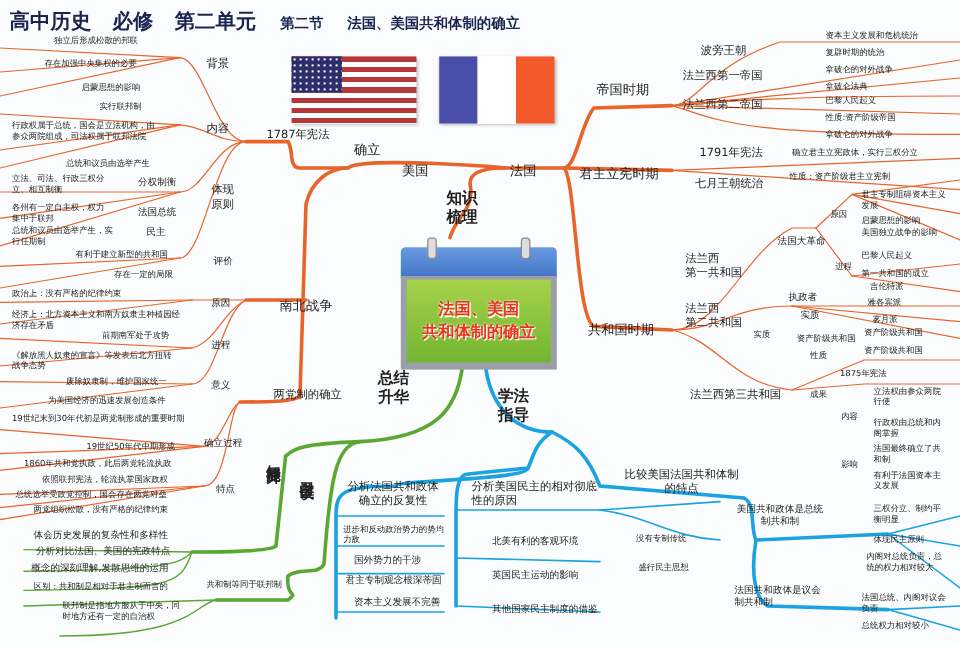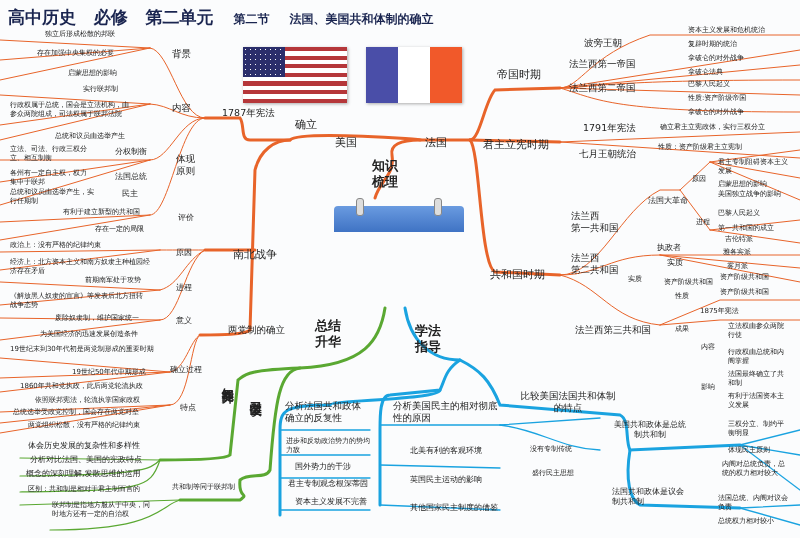--- a/index.html
+++ b/index.html
@@ -150,25 +150,31 @@
 <div class="flag fr">
   <div style="background:#4a4ea8"></div>
     <div style="background:#fff"></div>
     <div style="background:#f1592a"></div>
 </div>
 
 <div class="center">
   <div class="cal-top"></div>
   <div class="ring" style="left:22px"></div>
   <div class="ring" style="left:100px"></div>
+  <div class="cal-body">
+    <div class="cal-inner">
+      <div>法国、美国</div>
+      <div>共和体制的确立</div>
+    </div>
+  </div>
 </div>
 
 <div class="t xl" style="left:372px;top:158px;white-space:pre;text-align:right">知识
 梳理</div>
-<div class="t xl" style="left:315px;top:318px;white-space:pre;text-align:left">总结
+<div class="t xl" style="left:315px;top:308px;white-space:pre;text-align:left">总结
 升华</div>
 <div class="t xl" style="left:415px;top:323px;white-space:pre;text-align:center">学法
 指导</div>
 
 <div class="t lg" style="left:335px;top:136px">美国</div>
 <div class="t lg" style="left:295px;top:118px">确立</div>
 <div class="t md" style="left:222px;top:107px">1787年宪法</div>
 <div class="t md" style="left:172px;top:48px">背景</div>
 <div class="t xs" style="left:45px;top:30px">独立后形成松散的邦联</div>
 <div class="t xs" style="left:37px;top:49px">存在加强中央集权的必要</div>
@@ -263,21 +269,21 @@
 
 <div class="vert" style="left:220px;top:378px">知能提升</div>
 <div class="vert" style="left:248px;top:392px">学习误区</div>
 <div class="t sm" style="left:28px;top:441px">体会历史发展的复杂性和多样性</div>
 <div class="t sm" style="left:30px;top:455px">分析对比法国、美国的宪政特点</div>
 <div class="t sm" style="left:26px;top:469px">概念的深刻理解,发散思维的运用</div>
 <div class="t xs" style="left:172px;top:483px">共和制等同于联邦制</div>
 <div class="t xs" style="left:28px;top:485px">区别：共和制是相对于君主制而言的</div>
 <div class="t xs" style="left:52px;top:501px;width:100px;white-space:normal">联邦制是指地方服从于中央，同时地方还有一定的自治权</div>
 
-<div class="t md" style="left:285px;top:400px;width:85px;white-space:normal;text-align:left">分析法国共和政体确立的反复性</div>
+<div class="t md" style="left:285px;top:400px;width:85px;white-space:normal;text-align:center">分析法国共和政体确立的反复性</div>
 <div class="t xs" style="left:286px;top:437px;width:85px;white-space:normal">进步和反动政治势力的势均力敌</div>
 <div class="t sm" style="left:295px;top:462px">国外势力的干涉</div>
 <div class="t sm" style="left:288px;top:479px">君主专制观念根深蒂固</div>
 <div class="t sm" style="left:295px;top:497px">资本主义发展不完善</div>
 <div class="t md" style="left:393px;top:400px;width:110px;white-space:normal;">分析美国民主的相对彻底性的原因</div>
 <div class="t sm" style="left:410px;top:446px">北美有利的客观环境</div>
 <div class="t sm" style="left:410px;top:475px">英国民主运动的影响</div>
 <div class="t sm" style="left:410px;top:503px">其他国家民主制度的借鉴</div>
 <div class="t xs" style="left:530px;top:445px">没有专制传统</div>
 <div class="t xs" style="left:532px;top:469px">盛行民主思想</div>

